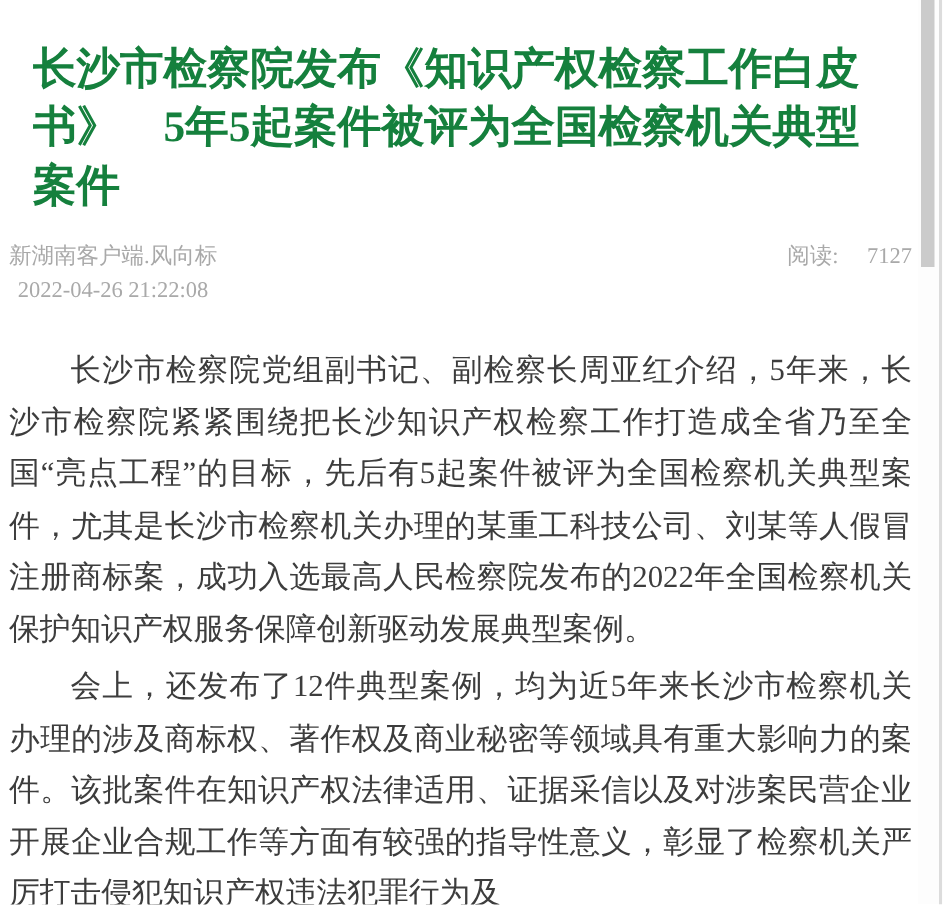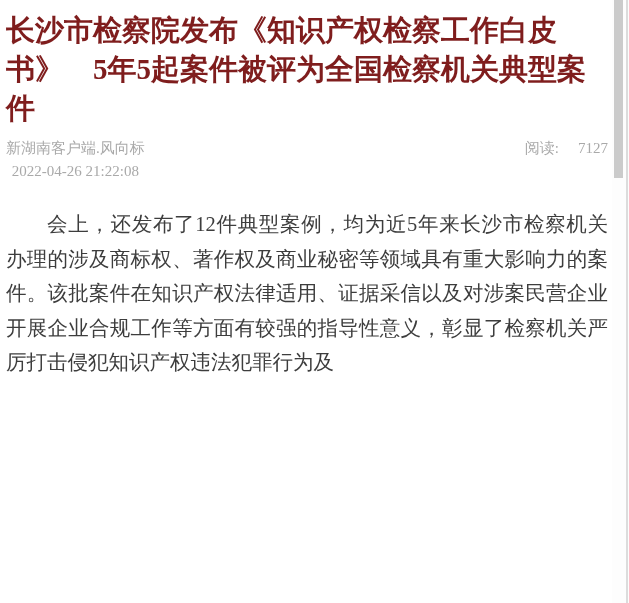--- a/index.html
+++ b/index.html
@@ -19,25 +19,25 @@
   }
   .article {
     position: absolute;
     top: 0;
     left: 0;
     width: 612px;
     box-sizing: border-box;
     padding: 11px 4px 0 6px;
   }
   .title {
-    margin: 0;
+    margin: 16px;
     font-size: 29px;
     line-height: 39px;
     font-weight: bold;
-    color: #7f1d1d;
+    color: #15803d;
     word-break: break-all;
   }
   .meta {
     display: flex;
     justify-content: space-between;
     align-items: flex-start;
     margin-top: 9px;
     font-size: 15px;
     line-height: 23px;
     color: #a9a9a9;
@@ -102,20 +102,21 @@
       <div class="meta-left">
         <div>新湖南客户端.风向标</div>
         <div>2022-04-26 21:22:08</div>
       </div>
       <div class="meta-right">
         <span class="read-label">阅读:</span><span>7127</span>
       </div>
     </div>
 
     <div class="body">
+        <p>长沙市检察院党组副书记、副检察长周亚红介绍，5年来，长沙市检察院紧紧围绕把长沙知识产权检察工作打造成全省乃至全国“亮点工程”的目标，先后有5起案件被评为全国检察机关典型案件，尤其是长沙市检察机关办理的某重工科技公司、刘某等人假冒注册商标案，成功入选最高人民检察院发布的2022年全国检察机关保护知识产权服务保障创新驱动发展典型案例。</p>
         <p>会上，还发布了12件典型案例，均为近5年来长沙市检察机关办理的涉及商标权、著作权及商业秘密等领域具有重大影响力的案件。该批案件在知识产权法律适用、证据采信以及对涉案民营企业开展企业合规工作等方面有较强的指导性意义，彰显了检察机关严厉打击侵犯知识产权违法犯罪行为及</p>
       </div>
 
   </div>
 
   <div class="scrollbar">
     <div class="edge-line"></div>
     <div class="scrollbar-thumb"></div>
   </div>
 

